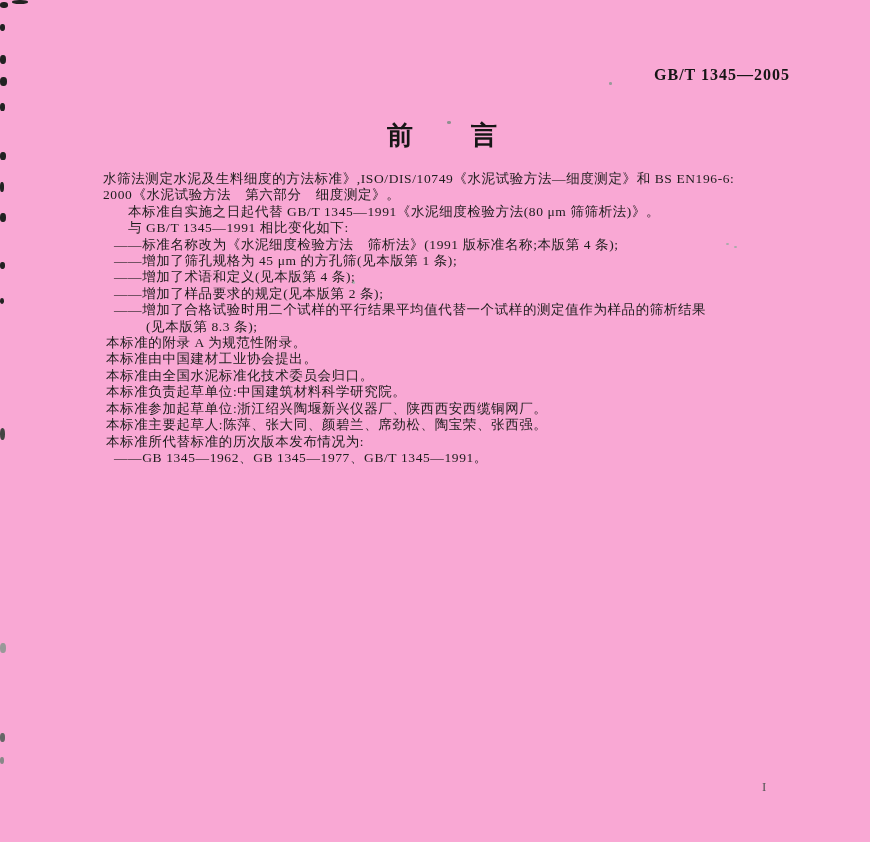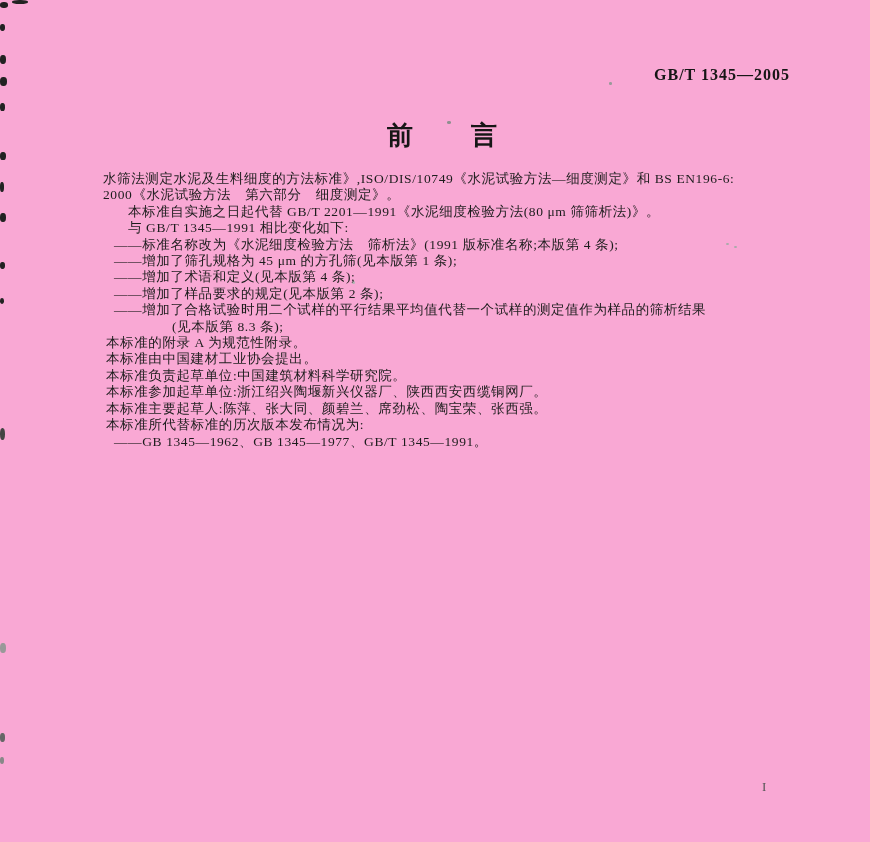--- a/index.html
+++ b/index.html
@@ -49,21 +49,21 @@
     color: #1d1d1d;
   }
   .foreword .line {
     white-space: nowrap;
   }
   
   .line.flush { margin-left: 3px; }
   .line.stmt  { margin-left: 6px; }
   .line.dash  { margin-left: 14px; }
   .line.para  { margin-left: 28px; }
-  .line.cont  { margin-left: 72px; }
+  .line.cont  { margin-left: 46px; }
   .page-number {
     position: absolute;
     top: 779px;
     left: 762px;
     font-size: 13px;
     color: #555;
     font-family: "Liberation Serif", "DejaVu Serif", serif;
   }
   
   .artifact {
@@ -98,30 +98,31 @@
   <div class="artifact" style="left:734px; top:246px; width:3px; height:2px; background:#aaa;"></div>
   <div class="artifact" style="left:447px; top:121px; width:4px; height:3px; background:#8f8f8f;"></div>
 
   <div class="doc-number">GB/T 1345—2005</div>
 
   <div class="doc-title">前　　言</div>
 
   <div class="foreword">
       <div class="line flush">水筛法测定水泥及生料细度的方法标准》,ISO/DIS/10749《水泥试验方法—细度测定》和 BS EN196-6:</div>
       <div class="line flush">2000《水泥试验方法　第六部分　细度测定》。</div>
-      <div class="line para">本标准自实施之日起代替 GB/T 2201—1991《水泥细度检验方法(80 μm 筛筛析法)》。</div>
+      <div class="line para">本标准自实施之日起代替 GB/T 1345—1991《水泥细度检验方法(80 μm 筛筛析法)》。</div>
       <div class="line para">与 GB/T 1345—1991 相比变化如下:</div>
       <div class="line dash">——标准名称改为《水泥细度检验方法　筛析法》(1991 版标准名称;本版第 4 条);</div>
       <div class="line dash">——增加了筛孔规格为 45 μm 的方孔筛(见本版第 1 条);</div>
       <div class="line dash">——增加了术语和定义(见本版第 4 条);</div>
       <div class="line dash">——增加了样品要求的规定(见本版第 2 条);</div>
       <div class="line dash">——增加了合格试验时用二个试样的平行结果平均值代替一个试样的测定值作为样品的筛析结果</div>
       <div class="line cont">(见本版第 8.3 条);</div>
       <div class="line stmt">本标准的附录 A 为规范性附录。</div>
       <div class="line stmt">本标准由中国建材工业协会提出。</div>
+      <div class="line stmt">本标准由全国水泥标准化技术委员会归口。</div>
       <div class="line stmt">本标准负责起草单位:中国建筑材料科学研究院。</div>
       <div class="line stmt">本标准参加起草单位:浙江绍兴陶堰新兴仪器厂、陕西西安西缆铜网厂。</div>
       <div class="line stmt">本标准主要起草人:陈萍、张大同、颜碧兰、席劲松、陶宝荣、张西强。</div>
       <div class="line stmt">本标准所代替标准的历次版本发布情况为:</div>
       <div class="line dash">——GB 1345—1962、GB 1345—1977、GB/T 1345—1991。</div>
     </div>
 
   <div class="page-number">I</div>
 
 </div>

